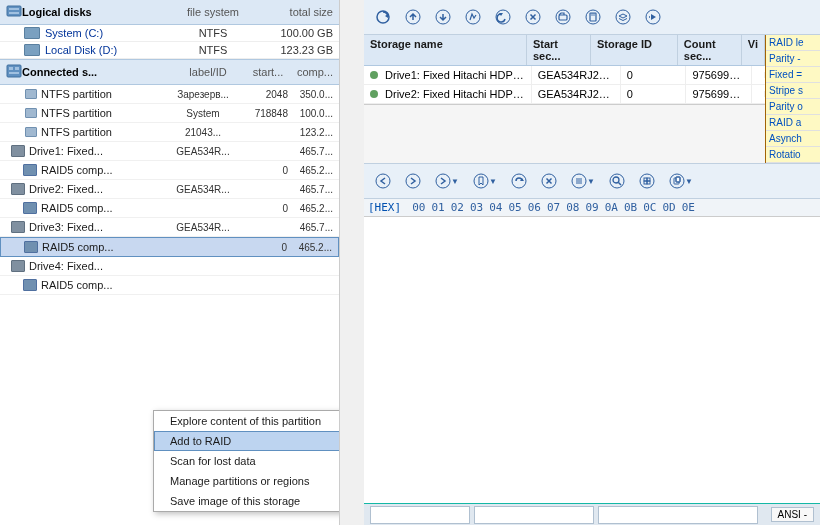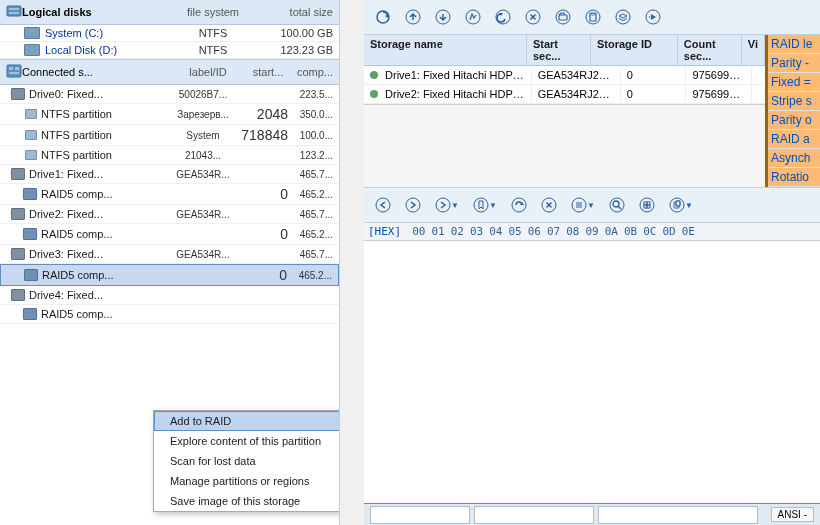--- a/index.html
+++ b/index.html
@@ -97,21 +97,21 @@
       display: flex;
       align-items: center;
       background: #dce8f5;
       border-bottom: 1px solid #b0c8e0;
       border-top: 1px solid #b0c8e0;
       padding: 3px 6px;
       font-size: 11px;
     }
 
     .connected-header .section-title {
-      font-weight: normal;
+      font-weight: bold;
       flex: 1;
     }
 
     .connected-header .col-label { width: 70px; color: #555; text-align: center; }
     .connected-header .col-start { width: 50px; color: #555; text-align: center; }
     .connected-header .col-total { width: 40px; color: #555; text-align: right; }
 
     .tree-row {
       display: flex;
       align-items: center;
@@ -122,21 +122,21 @@
 
     .tree-row.selected {
       background: #c8d8f0;
       border: 1px solid #6090c0;
     }
 
     .tree-row .indent { flex-shrink: 0; }
     .tree-row .row-icon { width: 16px; height: 14px; margin-right: 3px; flex-shrink: 0; display:flex; align-items:center; justify-content:center; }
     .tree-row .row-name { flex: 1; color: #1a1a1a; overflow: hidden; text-overflow: ellipsis; white-space: nowrap; }
     .tree-row .col-label { width: 70px; text-align: center; color: #333; font-size: 10px; overflow: hidden; text-overflow: ellipsis; white-space: nowrap; }
-    .tree-row .col-start { width: 50px; text-align: right; color: #333; font-size: 14px; }
+    .tree-row .col-start { width: 50px; text-align: right; color: #333; font-size: 10px; }
     .tree-row .col-total { width: 45px; text-align: right; color: #333; font-size: 10px; }
 
     
     .hdd-icon {
       width: 14px;
       height: 12px;
       background: #8090a0;
       border: 1px solid #607080;
       border-radius: 1px;
       display: inline-block;
@@ -252,23 +252,23 @@
       border-radius: 50%;
       background: #60a060;
       display: inline-block;
       margin-right: 4px;
     }
 
     
     .right-info {
       width: 55px;
       min-width: 55px;
-      background: #fdba74;
-      border-left: 3px solid #a16207;
-      font-size: 12px;
+      background: #fef9c3;
+      border-left: 1px solid #a16207;
+      font-size: 10px;
       color: #1a1a1a;
       overflow: hidden;
     }
 
     .right-info-item {
       padding: 2px 3px;
       border-bottom: 1px solid #e0e0e0;
       color: #0050c0;
       cursor: pointer;
       word-break: break-word;
@@ -403,30 +403,20 @@
         </svg>
       </span>
       <span class="section-title">Connected s...</span>
       <span class="col-label">label/ID</span>
       <span class="col-start">start...</span>
       <span class="col-total">comp...</span>
     </div>
 
     <div style="overflow-y:auto; flex:1; position:relative;">
 
-      <div class="tree-row">
-        <span class="indent" style="width:4px;"></span>
-        <span class="row-icon">
-            <span class="hdd-icon"></span>
-          </span>
-        <span class="row-name">Drive0: Fixed...</span>
-        <span class="col-label">50026B7...</span>
-        <span class="col-start"></span>
-        <span class="col-total">223.5...</span>
-      </div>
 
       <div class="tree-row">
         <span class="indent" style="width:16px;"></span>
         <span class="row-icon">
             <span class="partition-icon"></span>
           </span>
         <span class="row-name">NTFS partition</span>
         <span class="col-label">Зарезерв...</span>
         <span class="col-start">2048</span>
         <span class="col-total">350.0...</span>
@@ -536,22 +526,22 @@
         <span class="row-icon">
             <span class="raid-icon"></span>
           </span>
         <span class="row-name">RAID5 comp...</span>
         <span class="col-label"></span>
         <span class="col-start"></span>
         <span class="col-total"></span>
       </div>
 
       <div class="context-menu">
+        <div class="context-menu-item">Explore content of this partition</div>
         <div class="context-menu-item highlighted">Add to RAID</div>
-        <div class="context-menu-item">Explore content of this partition</div>
         <div class="context-menu-item">Scan for lost data</div>
         <div class="context-menu-item">Manage partitions or regions</div>
         <div class="context-menu-item">Save image of this storage</div>
 
       </div>
     </div>
   </div>
 
   <div class="right-panel">
 

